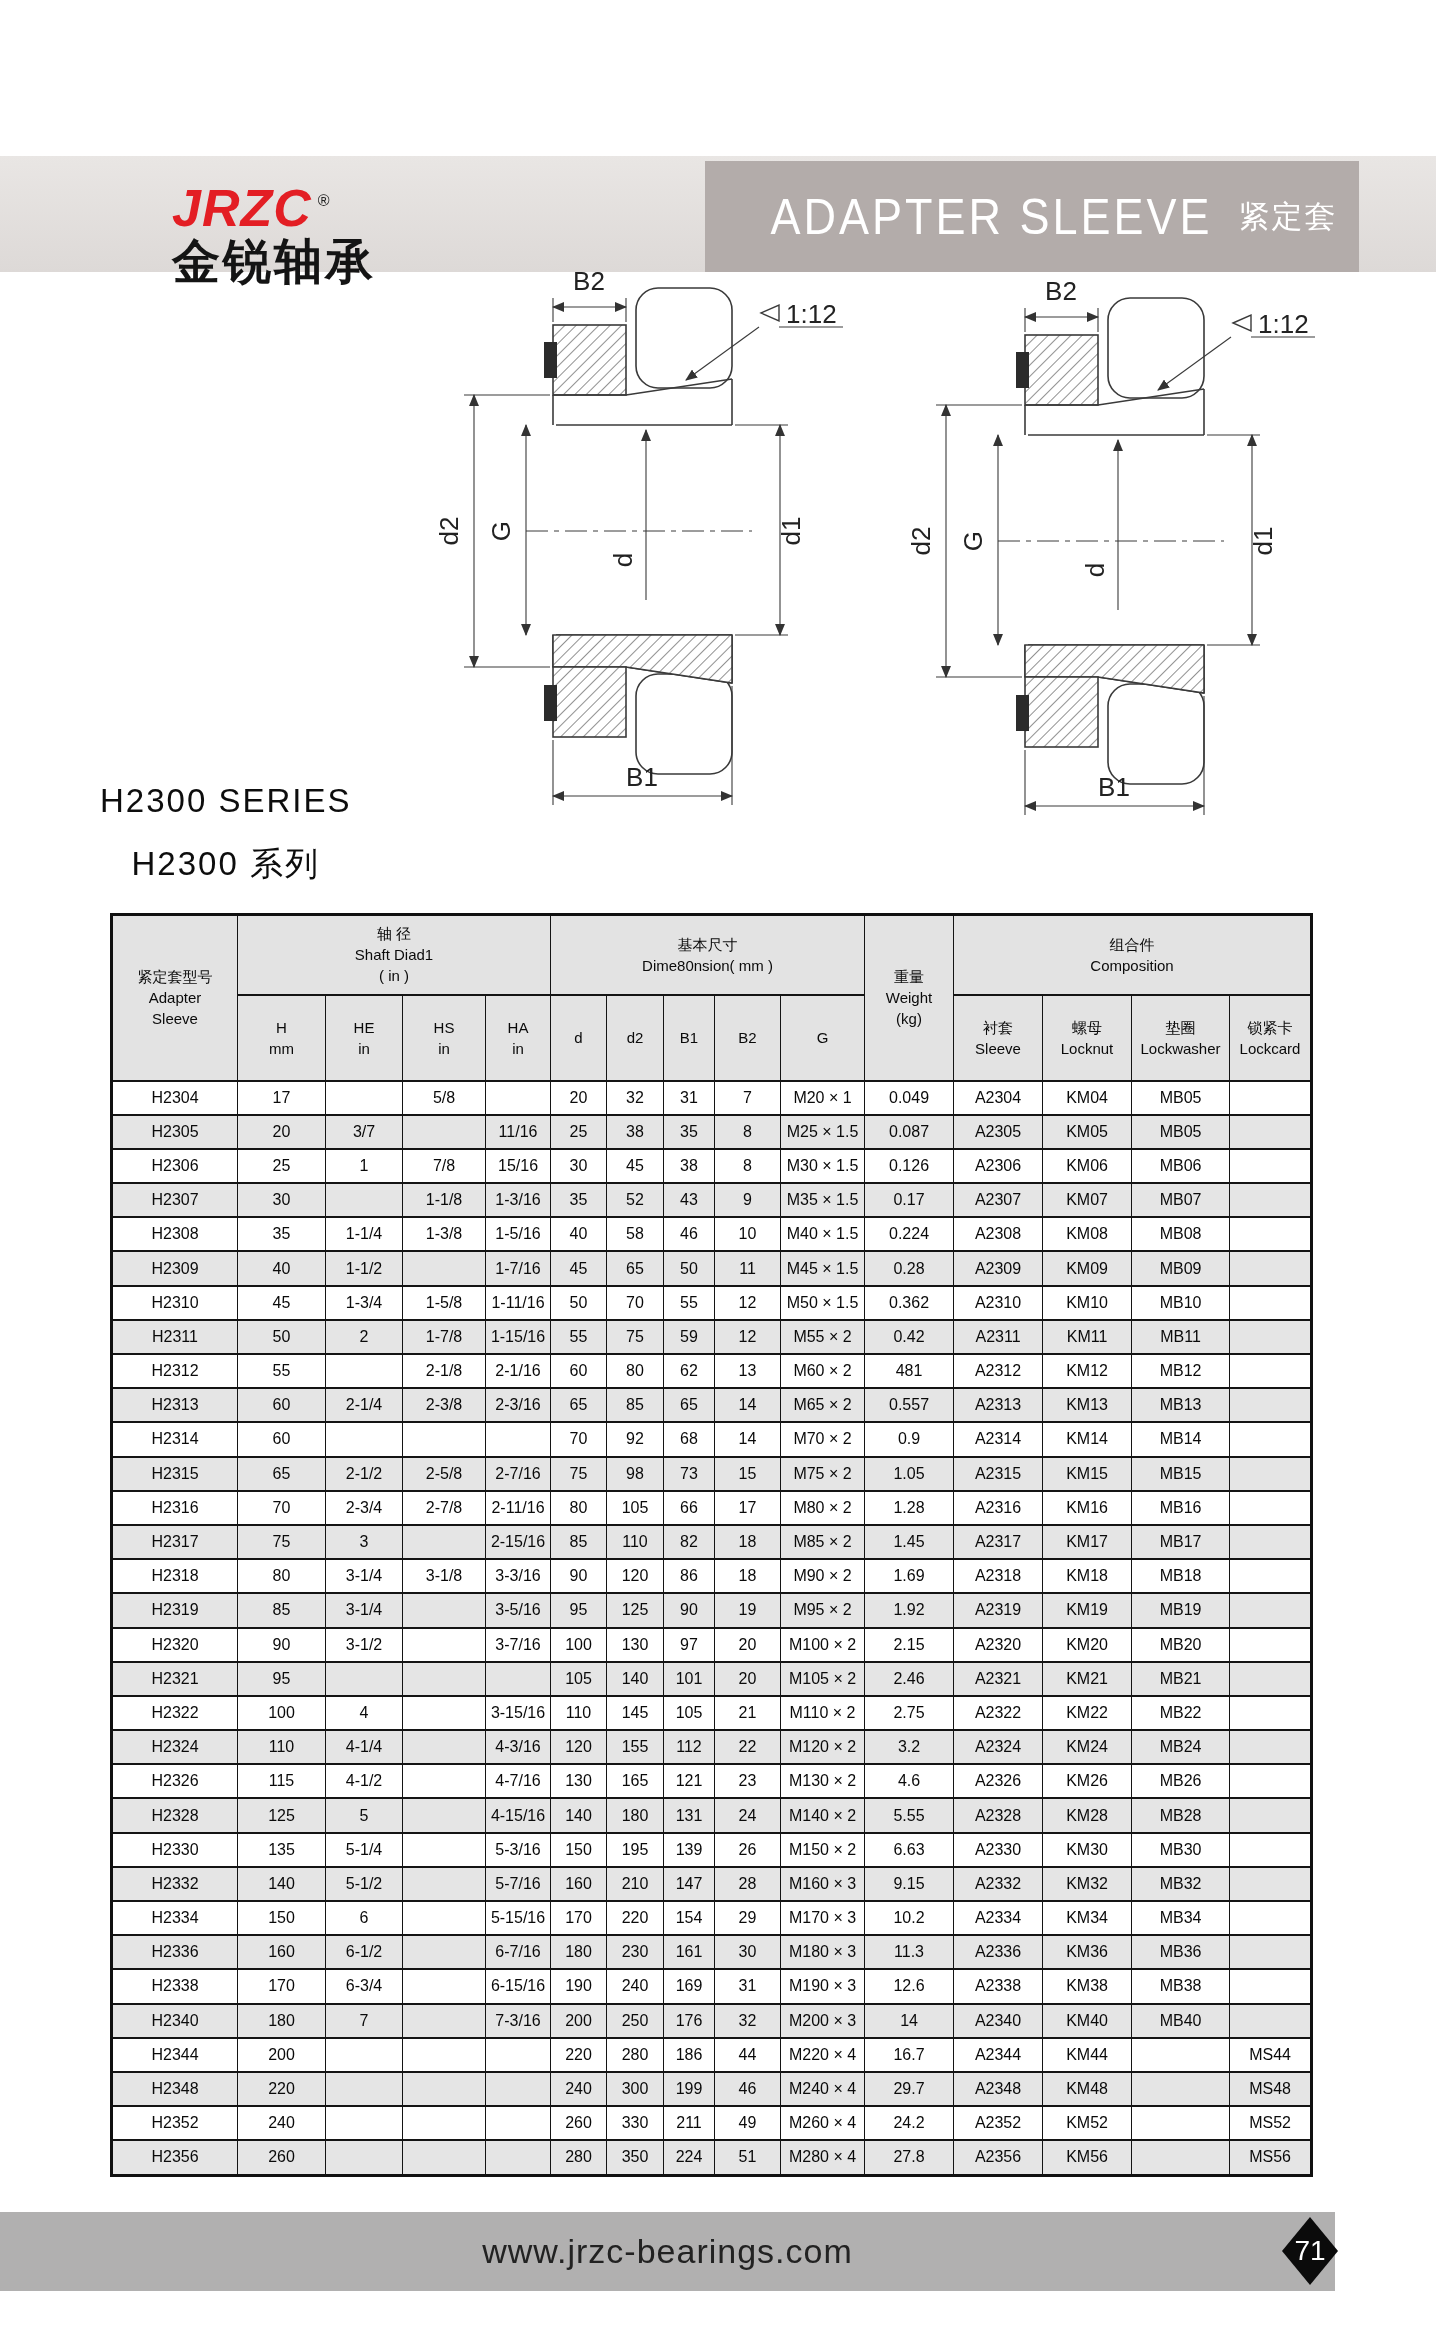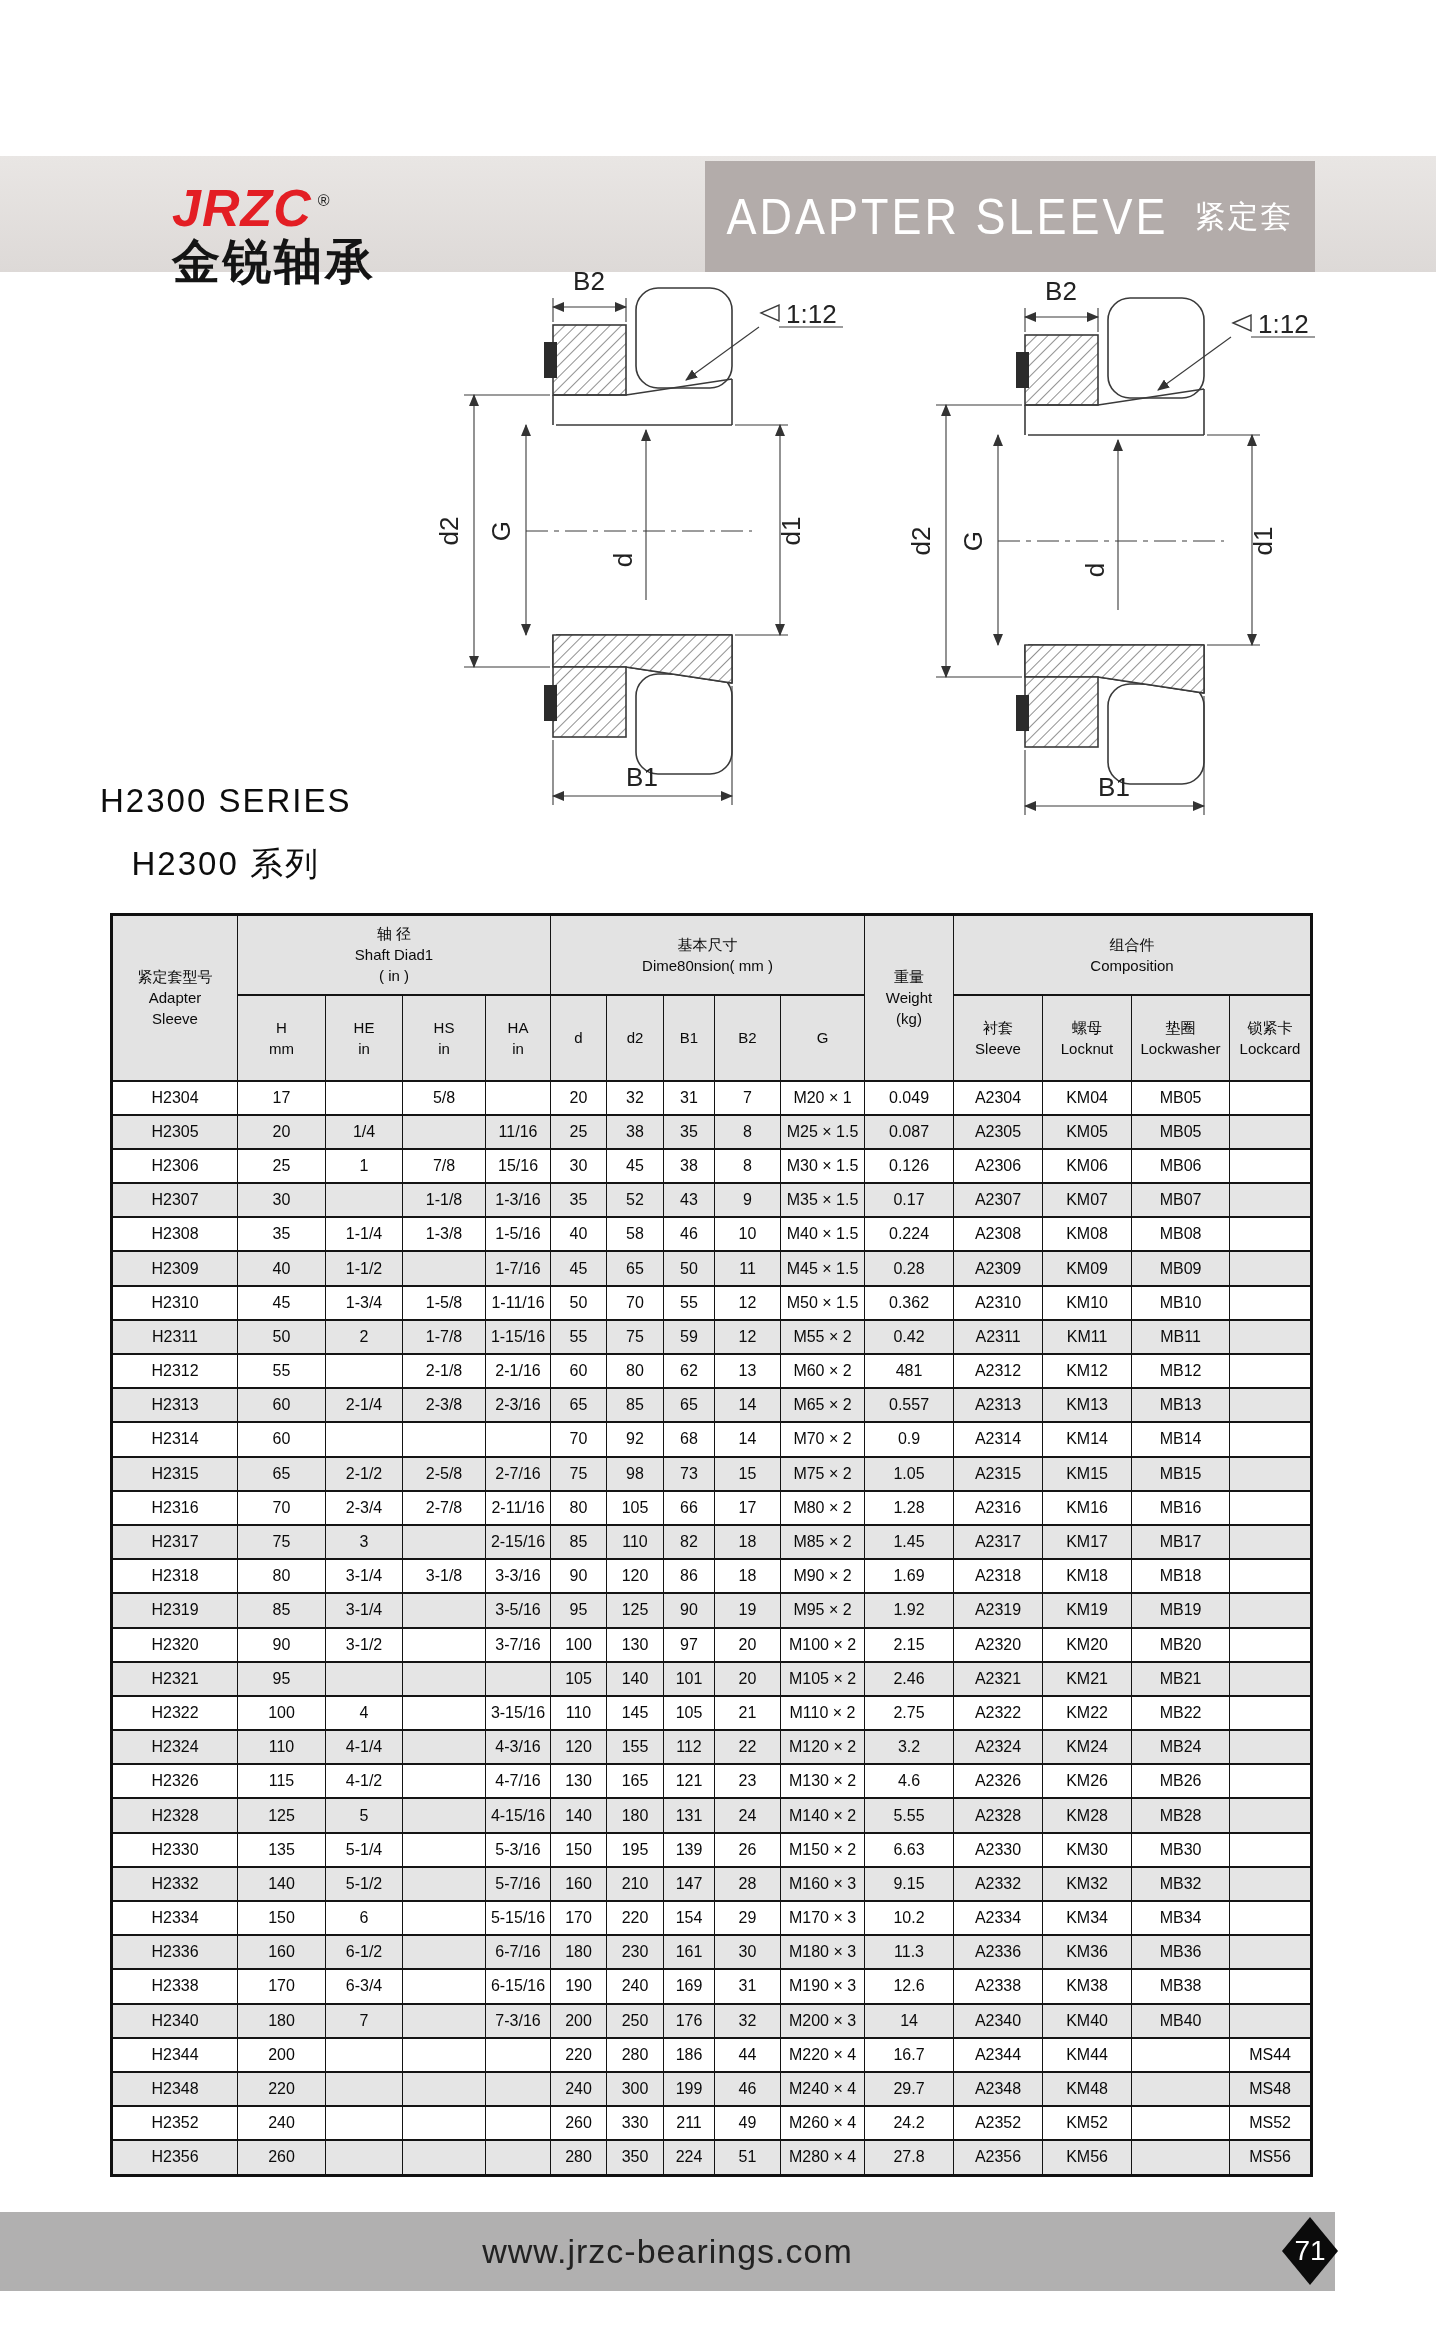--- a/index.html
+++ b/index.html
@@ -12,21 +12,21 @@
   .header-band{
     position:absolute;left:0;top:156px;width:1436px;height:116px;
     background:linear-gradient(180deg,#e9e6e4 0%,#ddd9d7 100%);
   }
   .logo{position:absolute;left:172px;top:10px;line-height:1;margin-top:16px;}
   .logo-en{font-size:52px;font-weight:bold;font-style:italic;color:#e31e24;letter-spacing:1px;}
   .logo-reg{font-size:16px;font-style:normal;color:#222;vertical-align:20px;margin-left:6px;}
   .logo-cn{font-size:48px;font-weight:bold;color:#141414;letter-spacing:3px;margin-top:4px;}
   .title-banner{
     position:absolute;left:705px;top:5px;width:610px;height:111px;
-    background:#b3acaa;color:#ffffff;display:flex;align-items:center;justify-content:center;gap:26px;
+    background:#b3acaa;color:#ffffff;display:flex;align-items:center;justify-content:center;gap:26px;padding-left:44px;
   }
   .title-en{font-size:45px;letter-spacing:3px;transform:scaleY(1.12);font-weight:400;white-space:nowrap;}
   .title-cn{font-size:31px;letter-spacing:2px;font-weight:400;white-space:nowrap;}
   
   .drawings{position:absolute;left:388px;top:230px;}
   
   .series{position:absolute;left:100px;top:782px;color:#0d0d0d;}
   .series-en{font-size:33px;letter-spacing:2px;}
   .series-cn{font-size:33px;letter-spacing:2px;margin-top:22px;text-align:center;}
   
@@ -248,21 +248,21 @@
         <td>M20 × 1</td>
         <td>0.049</td>
         <td>A2304</td>
         <td>KM04</td>
         <td>MB05</td>
         <td></td>
       </tr>
       <tr>
         <td>H2305</td>
         <td>20</td>
-        <td>1/4</td>
+        <td>3/7</td>
         <td></td>
         <td>11/16</td>
         <td>25</td>
         <td>38</td>
         <td>35</td>
         <td>8</td>
         <td>M25 × 1.5</td>
         <td>0.087</td>
         <td>A2305</td>
         <td>KM05</td>

